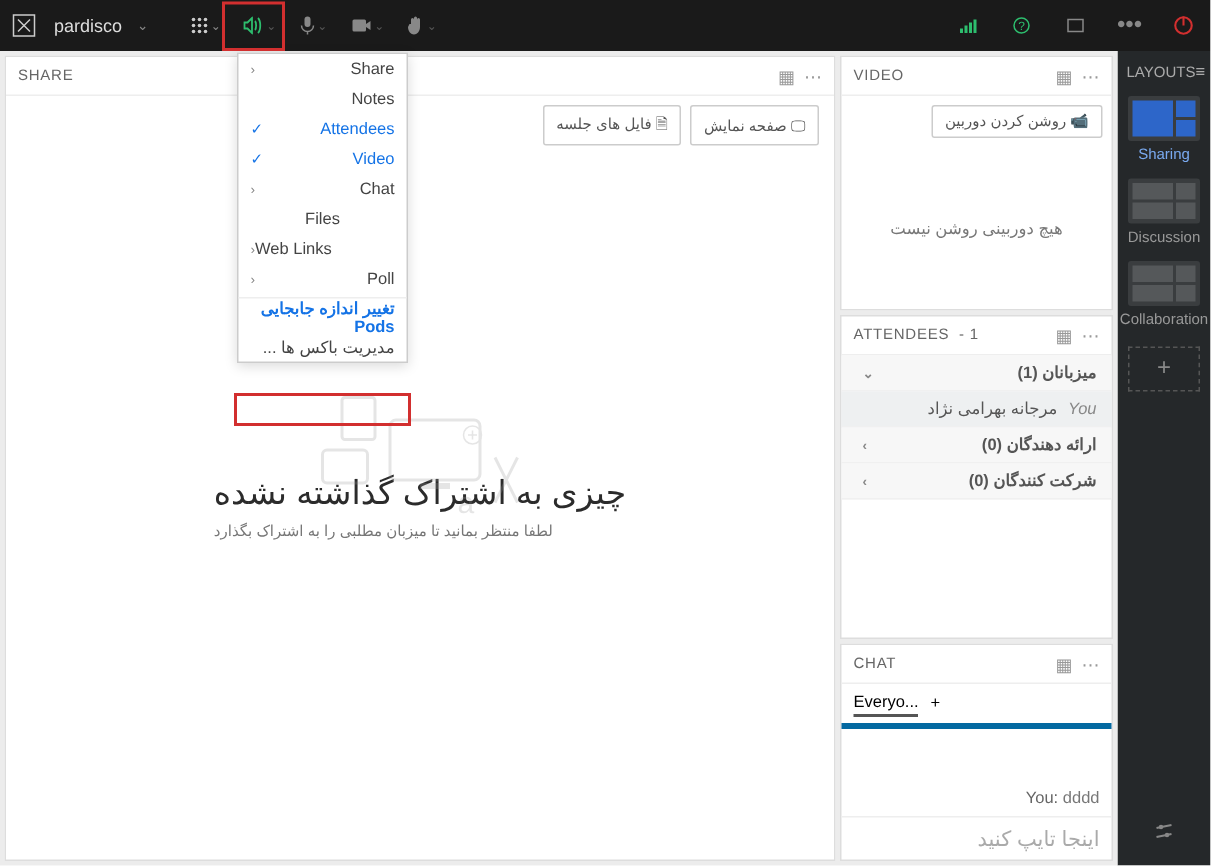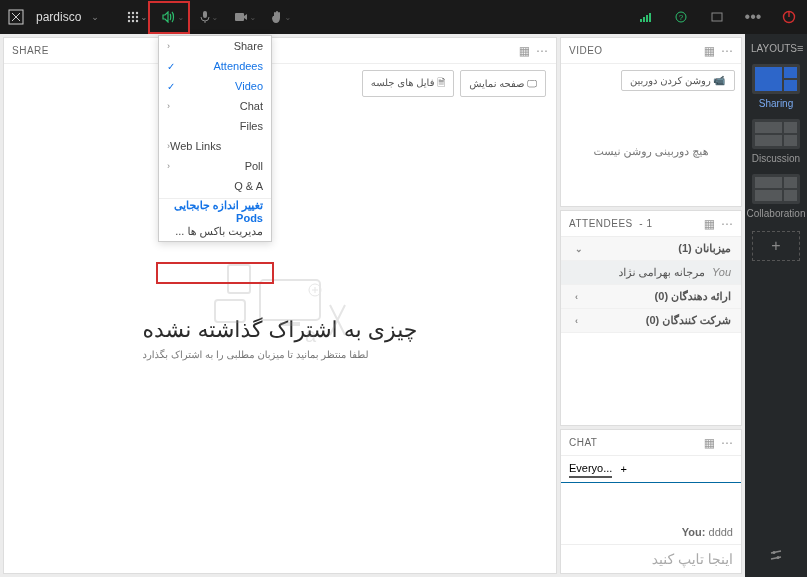--- a/index.html
+++ b/index.html
@@ -51,24 +51,24 @@
 .video-body { flex:1; display:flex; align-items:center; justify-content:center; color:#777; font-size:11px; direction:rtl; padding:20px 4px;}
 
 .attendees-body { flex:1; font-size:11px; color:#555;}
 .att-row { padding: 5px 10px; border-bottom:1px solid #f0f0f0; display:flex; align-items:center; direction:rtl; justify-content:space-between;}
 .att-row.group { background:#f7f7f7; font-weight:bold; }
 .att-row .arrow { font-size:9px; color:#888; margin-left:4px;}
 .att-row.user { background:#eef0f1; }
 .you-tag { font-style:italic; color:#888; margin-left:4px;}
 
 .chat-body { flex:1; display:flex; flex-direction:column;}
-.chat-tabs { display:flex; align-items:center; border-bottom:1px solid #0369a1; padding:4px 8px; gap:8px; font-size:11px;}
+.chat-tabs { display:flex; align-items:center; border-bottom:4px solid #0369a1; padding:4px 8px; gap:8px; font-size:11px;}
 .chat-tabs .tab { border-bottom:2px solid #555; padding:2px 0;}
 .chat-msgs { flex:1; display:flex; align-items:flex-end; justify-content:flex-end; padding:6px 8px; font-size:11px; color:#777;}
-.chat-msgs .you { font-weight:bold; color:#666; }
+.chat-msgs .you { font-weight:normal; color:#666; }
 .chat-input { border-top:1px solid #eee; padding:6px 8px; font-size:14px; color:#aaa; direction:rtl;}
 
 
 .dropdown { position:absolute; left:158px; top:35px; width:114px; background:#fff; border:1px solid #ccc; box-shadow:0 2px 8px rgba(0,0,0,.15); z-index:40; font-size:11px;}
 .dropdown .item { height:20px; display:flex; align-items:center; padding:0 8px; color:#444; justify-content:space-between;}
 .dropdown .item.check { color:#1473e6; }
 .dropdown .item .arrow { font-size:9px; color:#888;}
 .dropdown .item .chk { color:#1473e6; font-size:10px;}
 .dropdown .sep { height:1px; background:#eee; margin:2px 0;}
 .dropdown .item.rtl { direction:rtl; justify-content:flex-start;}
@@ -293,45 +293,45 @@
       <text x="105" y="82" font-size="20" fill="#999">a</text>
       <rect x="28" y="5" width="22" height="28" rx="2" fill="none" stroke="#999" stroke-width="2"></rect>
     </svg>
 </div>
 
 <div class="dropdown">
   <div class="item">
       <span class="arrow">›</span>
       <span style="flex:1;text-align:right">Share</span>
     </div>
+  <div class="item">
+      <span></span>
+      <span style="flex:1;text-align:right">Notes</span>
+    </div>
   <div class="item check">
       <span class="chk">✓</span>
       <span style="flex:1;text-align:right">Attendees</span>
     </div>
   <div class="item check">
       <span class="chk">✓</span>
       <span style="flex:1;text-align:right">Video</span>
     </div>
   <div class="item">
       <span class="arrow">›</span>
       <span style="flex:1;text-align:right">Chat</span>
     </div>
   <div class="item">
       <span></span>
-      <span style="flex:1;text-align:right">Files</span>
+      <span style="flex:1;text-align:center">Files</span>
     </div>
   <div class="item">
       <span class="arrow">›</span>
       <span style="flex:1;text-align:left">Web Links</span>
     </div>
   <div class="item">
       <span class="arrow">›</span>
       <span style="flex:1;text-align:right">Poll</span>
-    </div>
-  <div class="item">
-      <span></span>
-      <span style="flex:1;text-align:right">Q &amp; A</span>
     </div>
   <div class="sep"></div>
   <div class="item rtl link">تغییر اندازه جابجایی Pods</div>
   <div class="item rtl">مدیریت باکس ها ...</div>
 </div>
 <div class="red-box-menu"></div>
 
 </body></html>

